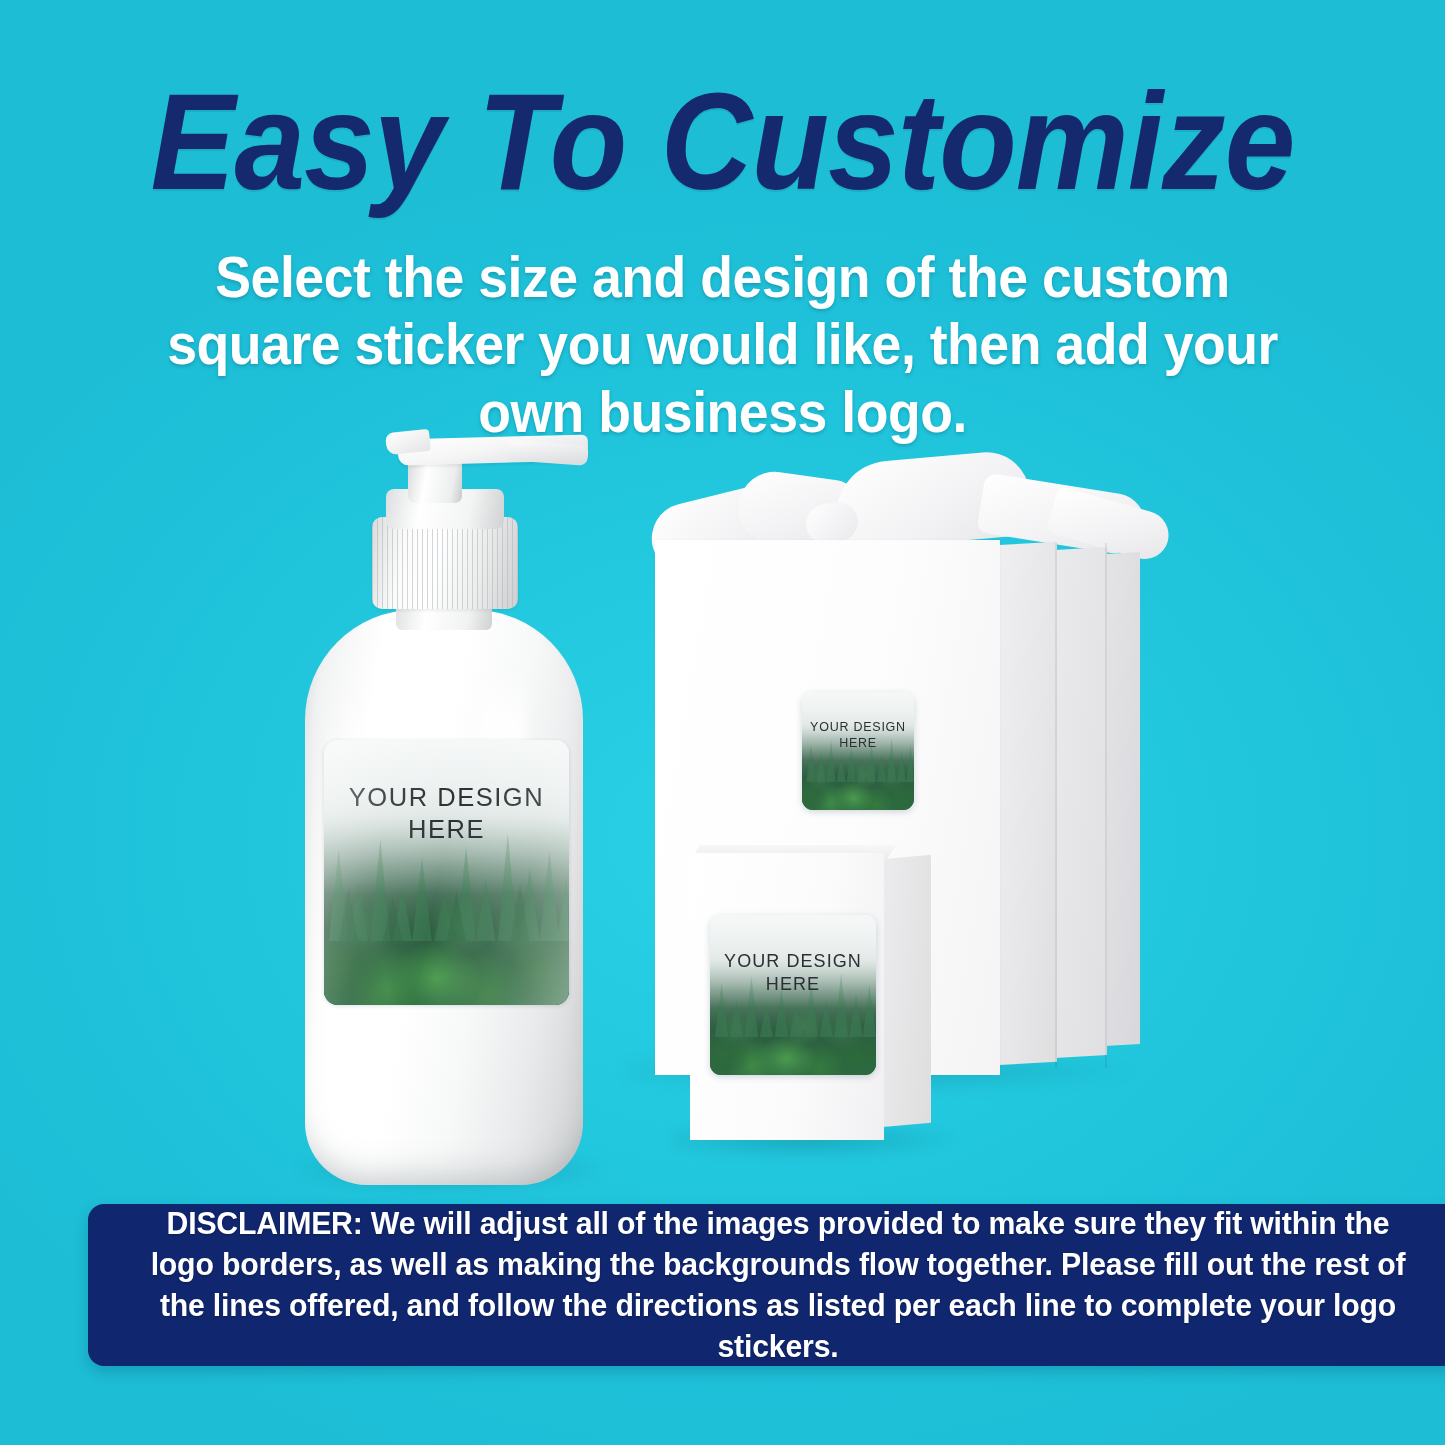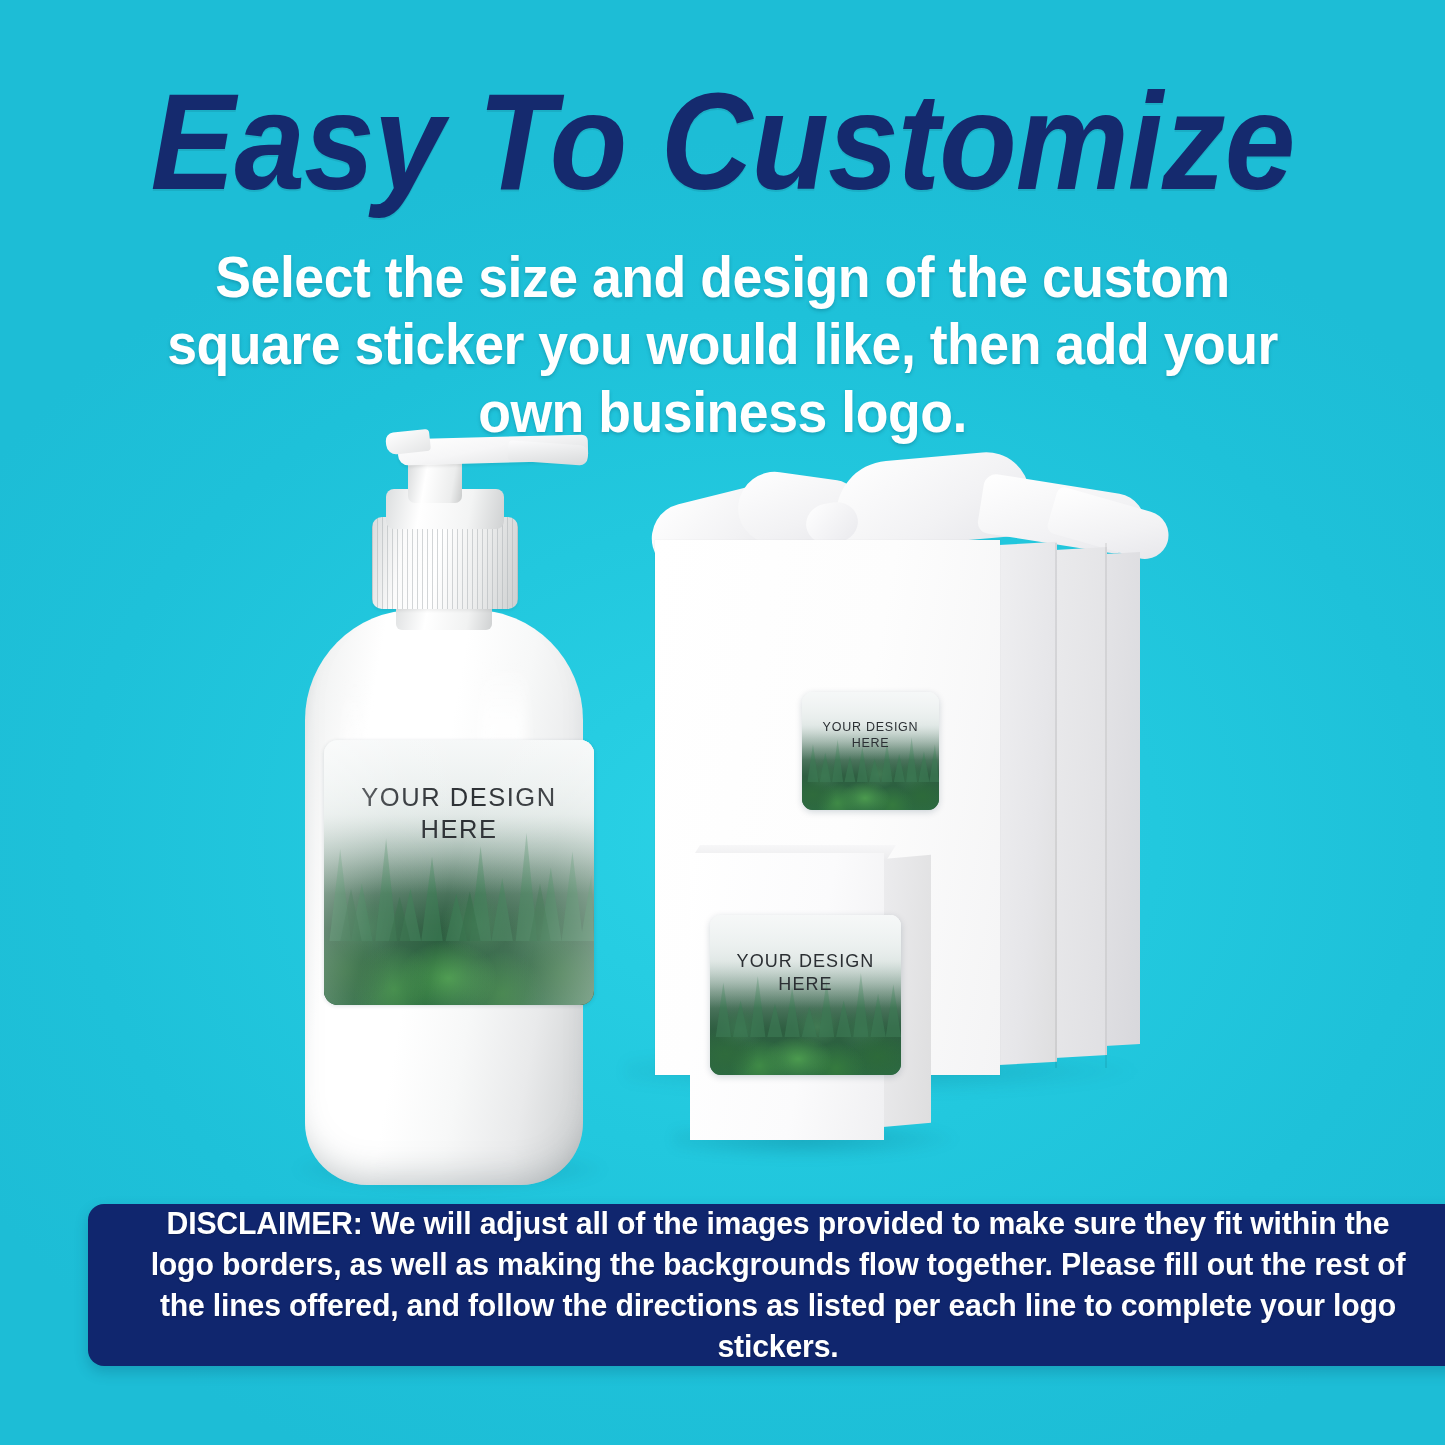--- a/index.html
+++ b/index.html
@@ -76,21 +76,21 @@
   .loop.l2{left:118px;top:20px;width:118px;height:72px;border-radius:62px 40px 18px 60px;transform:rotate(8deg);}
   .loop.l3{left:215px;top:2px;width:195px;height:86px;border-radius:90px 72px 26px 52px;transform:rotate(-5deg);}
   .loop.l4{left:360px;top:30px;width:165px;height:60px;border-radius:30px 70px 72px 26px;transform:rotate(9deg);}
   .loop.l5{left:430px;top:46px;width:120px;height:48px;border-radius:20px 60px 58px 20px;transform:rotate(16deg);}
   .knot{position:absolute;left:186px;top:48px;width:52px;height:40px;border-radius:50%/60%;
         background:linear-gradient(140deg,#ffffff,#e9e9ed);transform:rotate(-10deg);}
 
   
   .sticker{position:absolute;border-radius:11px;overflow:hidden;
     background:#ffffff;
-    box-shadow:0 2px 7px rgba(0,40,60,.18);padding-left:25px;}
+    box-shadow:0 2px 7px rgba(0,40,60,.18);}
   .sticker .art{position:absolute;inset:0;}
   .fog{position:absolute;left:0;top:0;width:100%;height:100%;
     background:
       linear-gradient(180deg, #f1f3f3 0%, #e7eceb 16%, #d5dedb 30%, #b9c8c3 42%, #8aa79c 55%, #5f8a75 68%, #43765c 80%, #3a6b52 100%);
   }
   .trees{position:absolute;left:0;bottom:0;width:100%;height:72%;
     background:
       radial-gradient(ellipse 24% 30% at 8% 82%, #2f6b3c 0%, rgba(47,107,60,0) 70%),
       radial-gradient(ellipse 22% 34% at 26% 92%, #3f8a46 0%, rgba(63,138,70,0) 70%),
       radial-gradient(ellipse 26% 28% at 46% 86%, #4b9a4e 0%, rgba(75,154,78,0) 70%),

